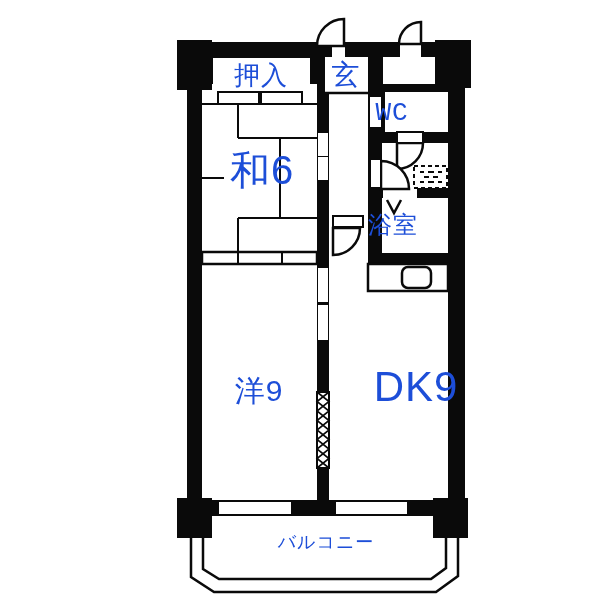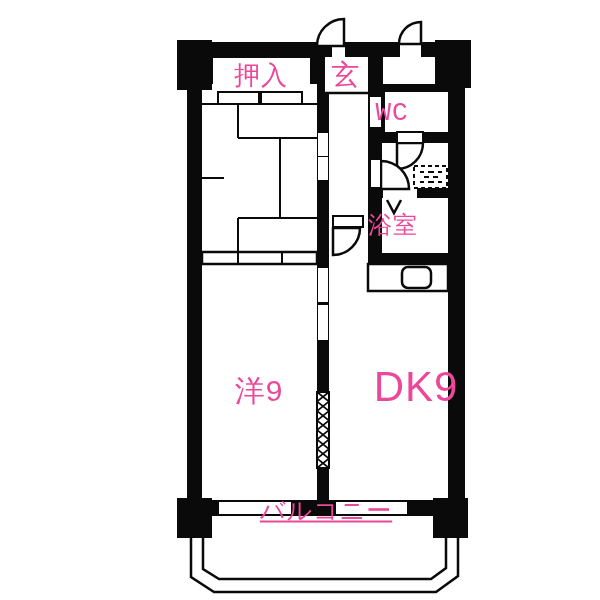--- a/index.html
+++ b/index.html
@@ -1,21 +1,21 @@
 <!DOCTYPE html>
 <html><head>
 <meta charset="utf-8">
 <style>
   html,body{margin:0;padding:0;background:#ffffff;}
   .stage{position:relative;width:600px;height:600px;background:#fff;overflow:hidden;
          font-family:"Liberation Sans","DejaVu Sans",sans-serif;}
   .blk{position:absolute;background:#0a0a0a;}
   .wht{position:absolute;background:#ffffff;}
   .overlay{position:absolute;left:0;top:0;width:600px;height:600px;}
-  .lbl{position:absolute;color:#ec4899;white-space:nowrap;
+  .lbl{position:absolute;color:#1d4ed8;white-space:nowrap;
        transform:translate(-50%,-50%);line-height:1;letter-spacing:1px;}
 </style>
 </head>
 <body>
 
 <div class="stage">
 
   <div class="blk" style="left:183px;top:42px;width:288px;height:42px;"></div>
   <div class="blk" style="left:187px;top:42px;width:15px;height:474px;"></div>
   <div class="blk" style="left:448px;top:42px;width:17px;height:474px;"></div>
@@ -102,18 +102,19 @@
 
     <g stroke="#0a0a0a" stroke-width="2.5" fill="none">
       <path d="M191,536 V577 L214,592 H436 L458,576 V536"></path>
       <path d="M203,536 V569 L219,579 H431 L446,568 V536"></path>
     </g>
   </svg>
 
   <div class="lbl" style="left:261px;top:75px;font-size:26px;">押入</div>
   <div class="lbl" style="left:346px;top:75px;font-size:28px;">玄</div>
   <div class="lbl" style="left:392px;top:113px;font-size:26px;font-family:Liberation Mono, monospace;">WC</div>
+  <div class="lbl" style="left:262px;top:170px;font-size:40px;">和6</div>
   <div class="lbl" style="left:393px;top:225px;font-size:24px;">浴室</div>
   <div class="lbl" style="left:259px;top:391px;font-size:30px;">洋9</div>
   <div class="lbl" style="left:416px;top:387px;font-size:42px;">DK9</div>
-  <div class="lbl" style="left:326px;top:510px;font-size:25px;text-decoration:underline;">バルコニー</div>
+  <div class="lbl" style="left:326px;top:542px;font-size:18px;">バルコニー</div>
 
 </div>
 
 </body></html>

